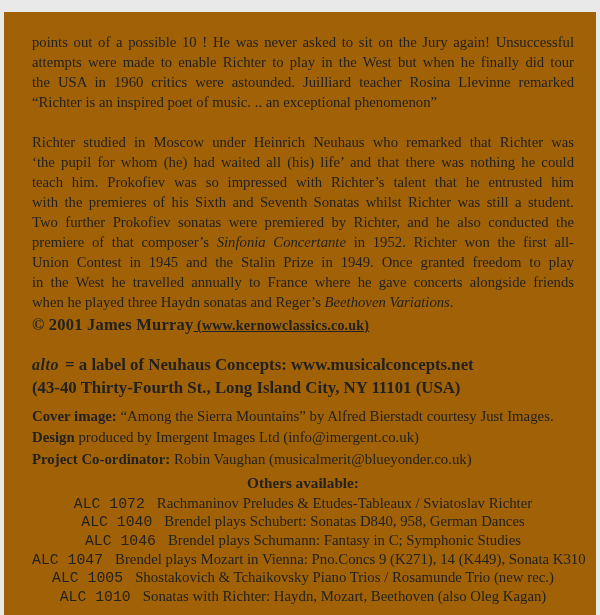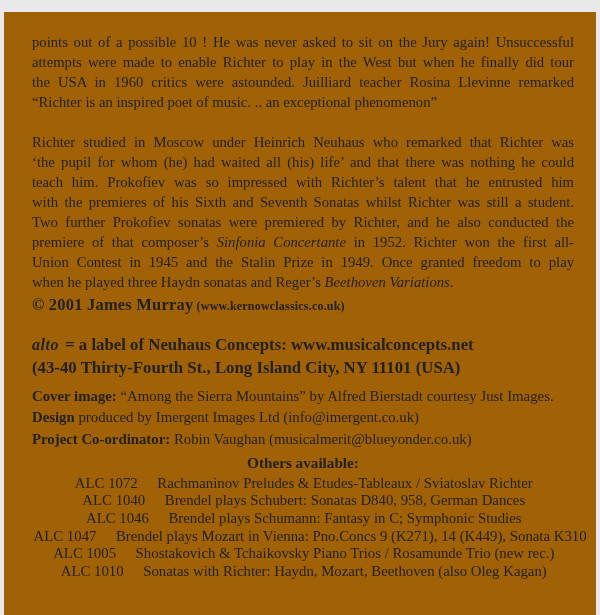--- a/index.html
+++ b/index.html
@@ -31,21 +31,21 @@
   .it { font-style: italic; }
   .para2 { margin-top: 20px; }
 
   .copyright {
     margin-top: 2px;
     font-weight: bold;
     font-size: 16.5px;
     line-height: 22px;
     letter-spacing: 0.2px;
   }
-  .copyright .url { font-size: 12px; }
+  .copyright .url { font-size: 14px; text-decoration: underline; }
 
   .label-block {
     margin-top: 16px;
     font-weight: bold;
     font-size: 16.8px;
     line-height: 23px;
   }
   .label-logo {
     font-style: italic;
     font-size: 16px;
@@ -62,21 +62,21 @@
 
   .others { margin-top: 3px; font-size: 14.8px; text-align: center; }
   .others-heading {
     font-weight: bold;
     font-size: 15.2px;
     line-height: 20px;
     margin-top: 2px;
     margin-bottom: 2px;
   }
   .others .item { line-height: 17.6px; white-space: nowrap; }
-  .others .cat { display: inline-block; min-width: 66px; padding-right: 18px; }
+  .others .cat { display: inline-block; min-width: 66px; padding-right: 12px; font-family: Liberation Mono, monospace; }
 </style>
 </head>
 <body>
 
 <div class="page">
 
   <div class="para para1">
       <div class="jline"><span>points out of a possible 10 !  He was never asked to sit on the Jury again! Unsuccessful</span></div>
       <div class="jline"><span>attempts were made to enable Richter to play in the West but when he finally did tour</span></div>
       <div class="jline"><span>the USA in 1960 critics were astounded. Juilliard teacher Rosina Llevinne remarked</span></div>
@@ -84,20 +84,21 @@
     </div>
 
   <div class="para para2">
       <div class="jline"><span>Richter studied in Moscow under Heinrich Neuhaus who remarked that Richter was</span></div>
       <div class="jline"><span>‘the pupil for whom (he) had waited all (his) life’ and that there was nothing he could</span></div>
       <div class="jline"><span>teach him. Prokofiev was so impressed with Richter’s talent that he entrusted him</span></div>
       <div class="jline"><span>with the premieres of his Sixth and Seventh Sonatas whilst Richter was still a student.</span></div>
       <div class="jline"><span>Two further Prokofiev sonatas were premiered by Richter, and he also conducted the</span></div>
       <div class="jline"><span>premiere of that composer’s </span><span class="it">Sinfonia Concertante</span><span> in 1952. Richter won the first all-</span></div>
       <div class="jline"><span>Union Contest in 1945 and the Stalin Prize in 1949. Once granted freedom to play</span></div>
+      <div class="jline"><span>in the West he travelled annually to France where he gave concerts alongside friends</span></div>
       <div class="jline lastline"><span>when he played three Haydn sonatas and Reger’s </span><span class="it">Beethoven Variations</span><span>.</span></div>
     </div>
 
   <div class="copyright"><span>© 2001 James Murray</span><span class="url"> (www.kernowclassics.co.uk)</span></div>
 
   <div class="label-block">
     <div><span class="label-logo">alto</span><span> = a label of Neuhaus Concepts:  www.musicalconcepts.net</span></div>
     <div>(43-40 Thirty-Fourth St.,  Long Island City,  NY 11101  (USA)</div>
   </div>
 

